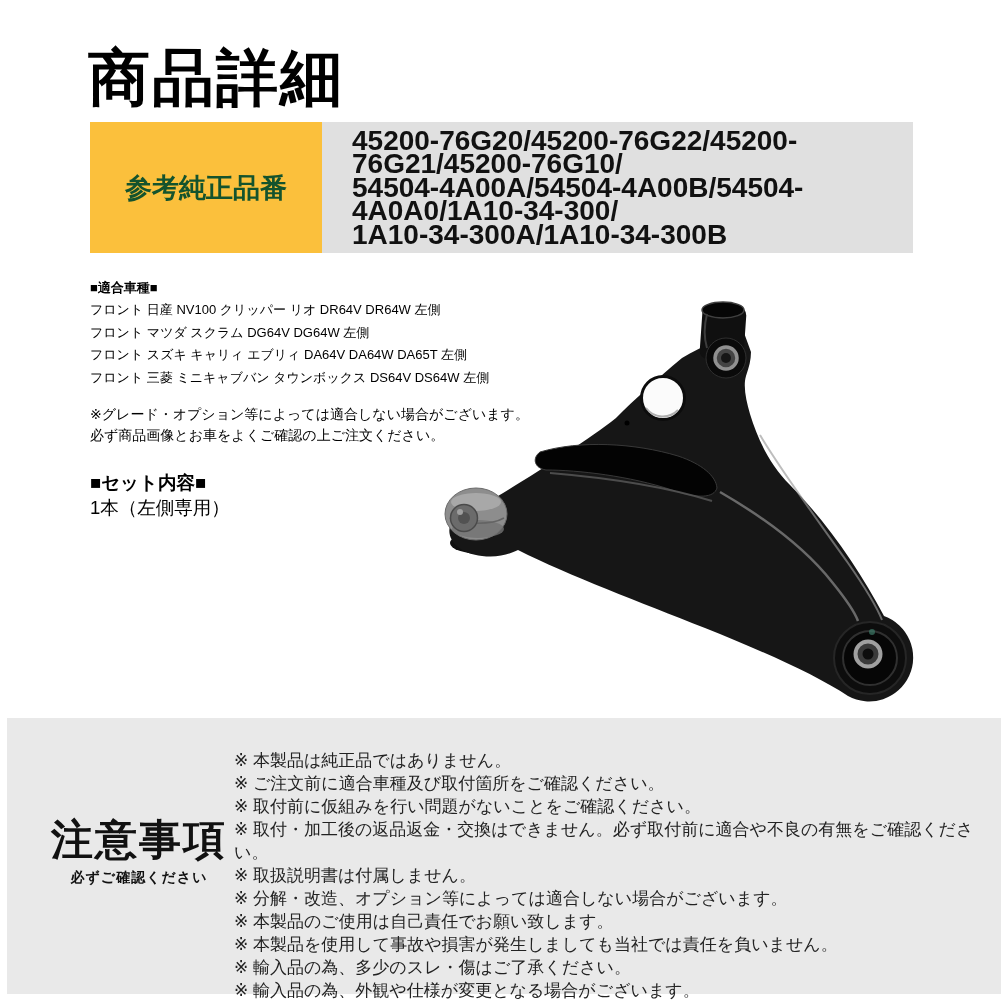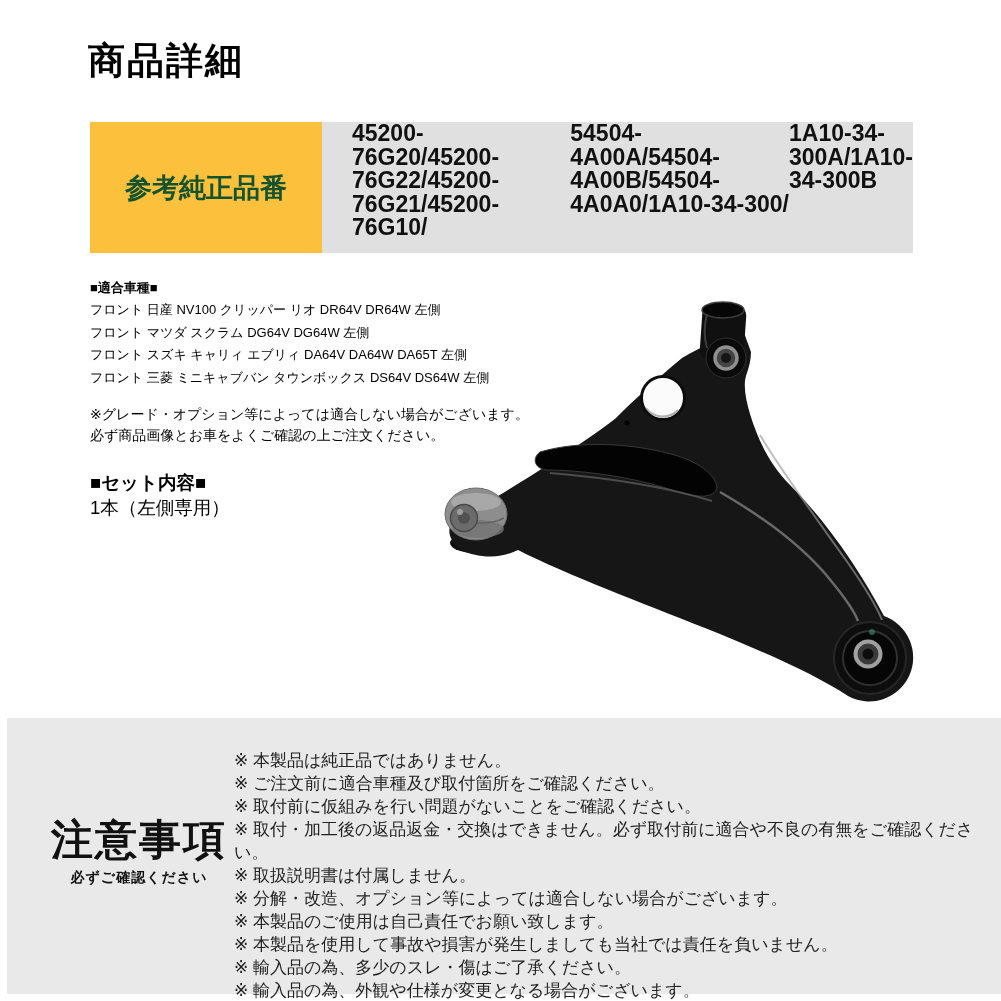--- a/index.html
+++ b/index.html
@@ -4,33 +4,33 @@
 <style>
   html,body { margin:0; padding:0; }
   body {
     width:1001px; height:1001px; position:relative; overflow:hidden;
     background:#ffffff; color:#000;
     font-family:"Liberation Sans","DejaVu Sans",sans-serif;
   }
 
   .page-title {
     position:absolute; left:88px; top:36px;
-    font-size:37px; font-weight:900; letter-spacing:2px; color:#000;
+    font-size:62px; font-weight:900; letter-spacing:2px; color:#000;
   }
 
   .spec-row { position:absolute; left:90px; top:122px; width:823px; height:131px; display:flex; }
   .spec-label {
     width:232px; background:#FBC03C;
     display:flex; align-items:center; justify-content:center;
     font-size:27px; font-weight:800; color:#14532d;
   }
   .spec-values {
     flex:1; background:#E0E0E0;
-    display:flex; flex-direction:row; justify-content:center;
-    padding-left:30px; font-size:23px; font-weight:700; line-height:23.5px; color:#111;
+    display:flex; flex-direction:column; justify-content:center;
+    padding-left:30px; font-size:28px; font-weight:700; line-height:23.5px; color:#111;
   }
 
   .fit { position:absolute; left:90px; top:277px; font-size:13px; line-height:22.4px; color:#000; }
   .fit-heading { font-weight:700; }
   .fit-note { position:absolute; left:90px; top:388px; font-size:14px; line-height:21px; color:#000;margin-top:16px; }
 
   .set { position:absolute; left:90px; top:470px; font-size:18.5px; line-height:25px; color:#000; }
   .set-heading { font-weight:700; }
 
   .figure { position:absolute; left:420px; top:280px; width:580px; height:460px; }

